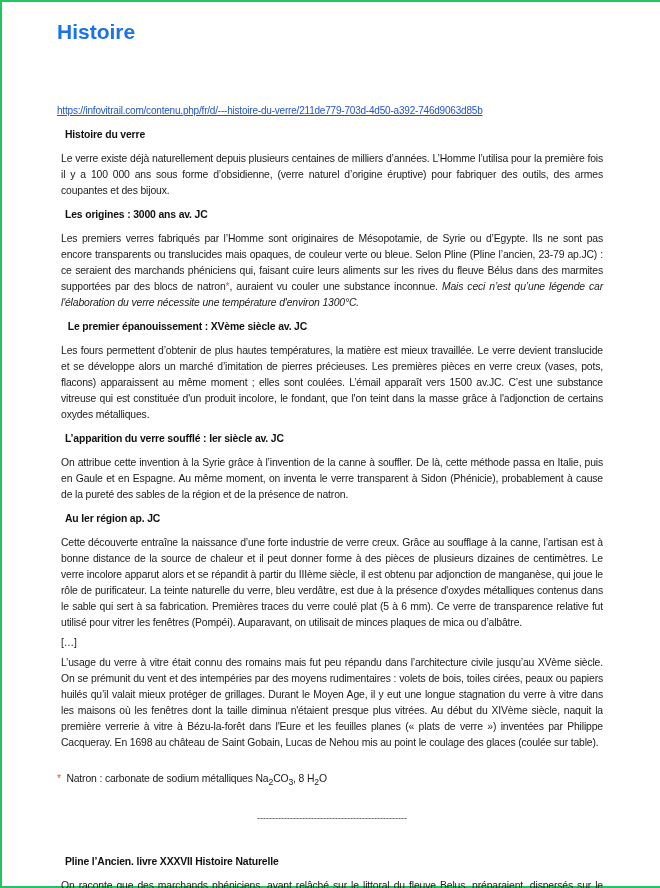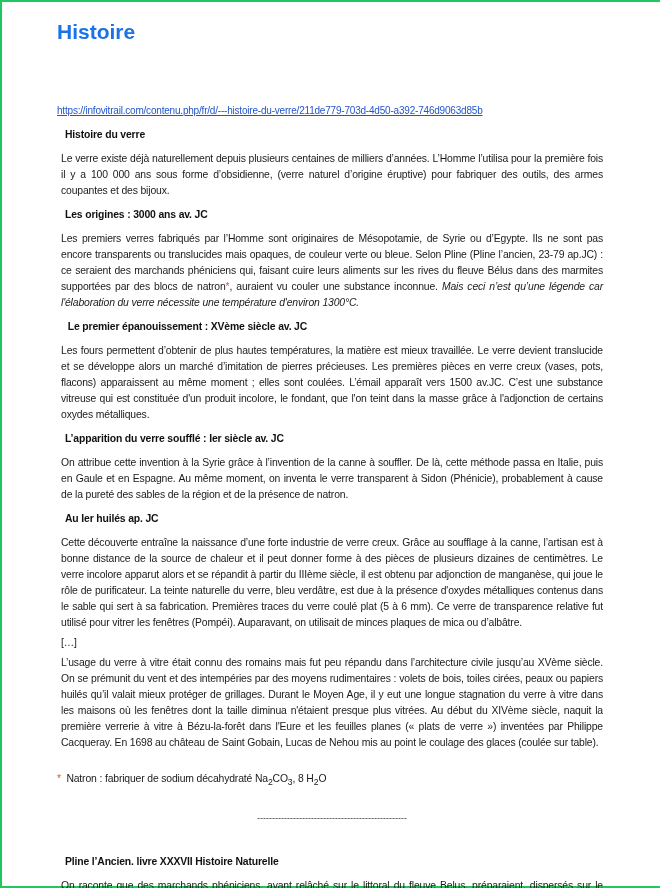--- a/index.html
+++ b/index.html
@@ -75,34 +75,34 @@
       <p class="h" style="white-space:pre;"> Le premier épanouissement : XVème siècle av. JC</p>
       <p>Les fours permettent d’obtenir de plus hautes températures, la matière est mieux travaillée. Le verre devient translucide et se développe alors un marché d’imitation de pierres précieuses. Les premières pièces en verre creux (vases, pots, flacons) apparaissent au même moment ; elles sont coulées. L’émail apparaît vers 1500 av.JC. C’est une substance vitreuse qui est constituée d'un produit incolore, le fondant, que l'on teint dans la masse grâce à l'adjonction de certains oxydes métalliques.</p>
     </div>
 
     <div>
       <p class="h">L’apparition du verre soufflé : Ier siècle av. JC</p>
       <p>On attribue cette invention à la Syrie grâce à l’invention de la canne à souffler. De là, cette méthode passa en Italie, puis en Gaule et en Espagne. Au même moment, on inventa le verre transparent à Sidon (Phénicie), probablement à cause de la pureté des sables de la région et de la présence de natron.</p>
     </div>
 
     <div>
-      <p class="h">Au Ier huilés ap. JC</p>
+      <p class="h">Au Ier région ap. JC</p>
       <p>Cette découverte entraîne la naissance d’une forte industrie de verre creux. Grâce au soufflage à la canne, l’artisan est à bonne distance de la source de chaleur et il peut donner forme à des pièces de plusieurs dizaines de centimètres. Le verre incolore apparut alors et se répandit à partir du IIIème siècle, il est obtenu par adjonction de manganèse, qui joue le rôle de purificateur. La teinte naturelle du verre, bleu verdâtre, est due à la présence d'oxydes métalliques contenus dans le sable qui sert à sa fabrication. Premières traces du verre coulé plat (5 à 6 mm). Ce verre de transparence relative fut utilisé pour vitrer les fenêtres (Pompéi). Auparavant, on utilisait de minces plaques de mica ou d’albâtre.</p>
       <p>[…]</p>
     </div>
 
     <div>
       <p>L’usage du verre à vitre était connu des romains mais fut peu répandu dans l’architecture civile jusqu’au XVème siècle. On se prémunit du vent et des intempéries par des moyens rudimentaires : volets de bois, toiles cirées, peaux ou papiers huilés qu’il valait mieux protéger de grillages. Durant le Moyen Age, il y eut une longue stagnation du verre à vitre dans les maisons où les fenêtres dont la taille diminua n'étaient presque plus vitrées. Au début du XIVème siècle, naquit la première verrerie à vitre à Bézu-la-forêt dans l'Eure et les feuilles planes (« plats de verre ») inventées par Philippe Cacqueray. En 1698 au château de Saint Gobain, Lucas de Nehou mis au point le coulage des glaces (coulée sur table).</p>
     </div>
 
     <div class="gap"></div>
 
     <p class="footnote">
       <span class="ast">*</span>&nbsp;
-      <span>Natron : fabriquer de sodium décahydraté  Na</span><sub>2</sub><span>CO</span><sub>3</sub><span>, 8 H</span><sub>2</sub><span>O</span>
+      <span>Natron : carbonate de sodium métalliques  Na</span><sub>2</sub><span>CO</span><sub>3</sub><span>, 8 H</span><sub>2</sub><span>O</span>
     </p>
 
     <div class="gap"></div>
 
     <p class="sep">--------------------------------------------------</p>
 
     <div class="gap"></div>
 
     <div>
       <p class="h">Pline l’Ancien. livre XXXVII Histoire Naturelle</p>

